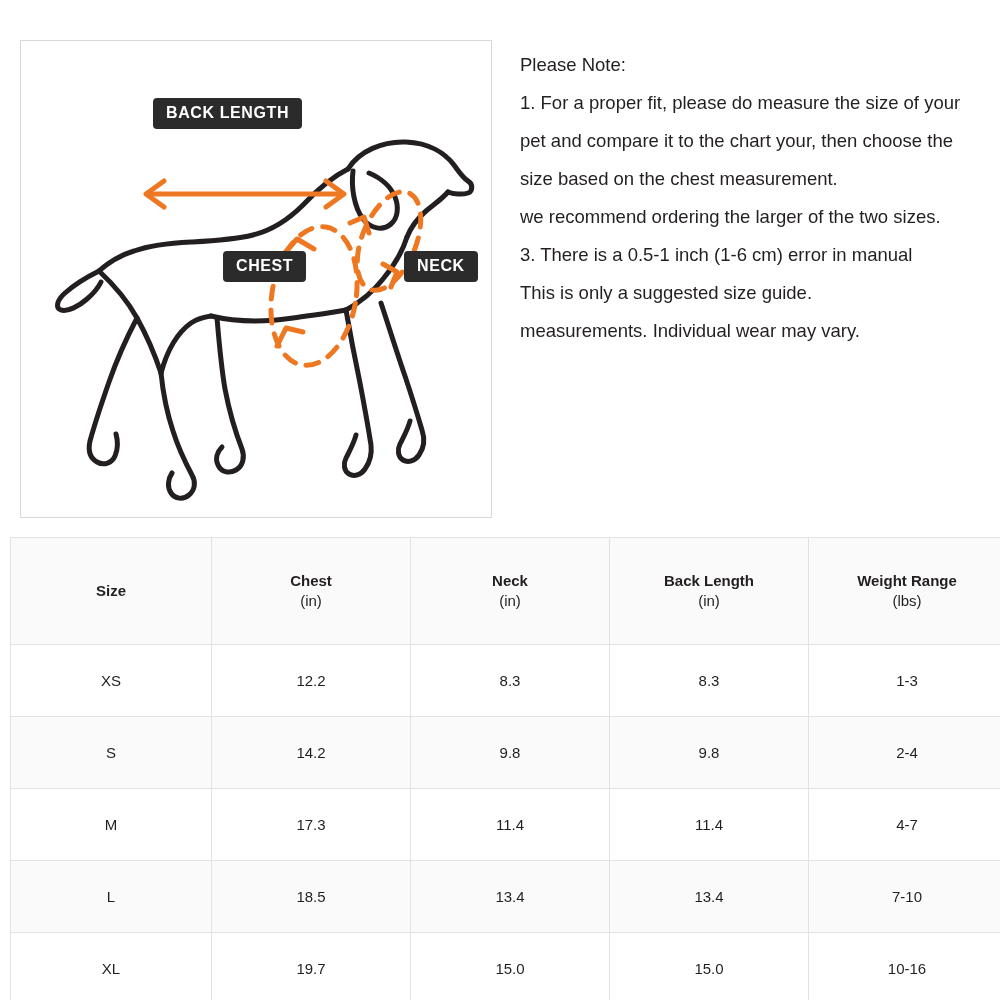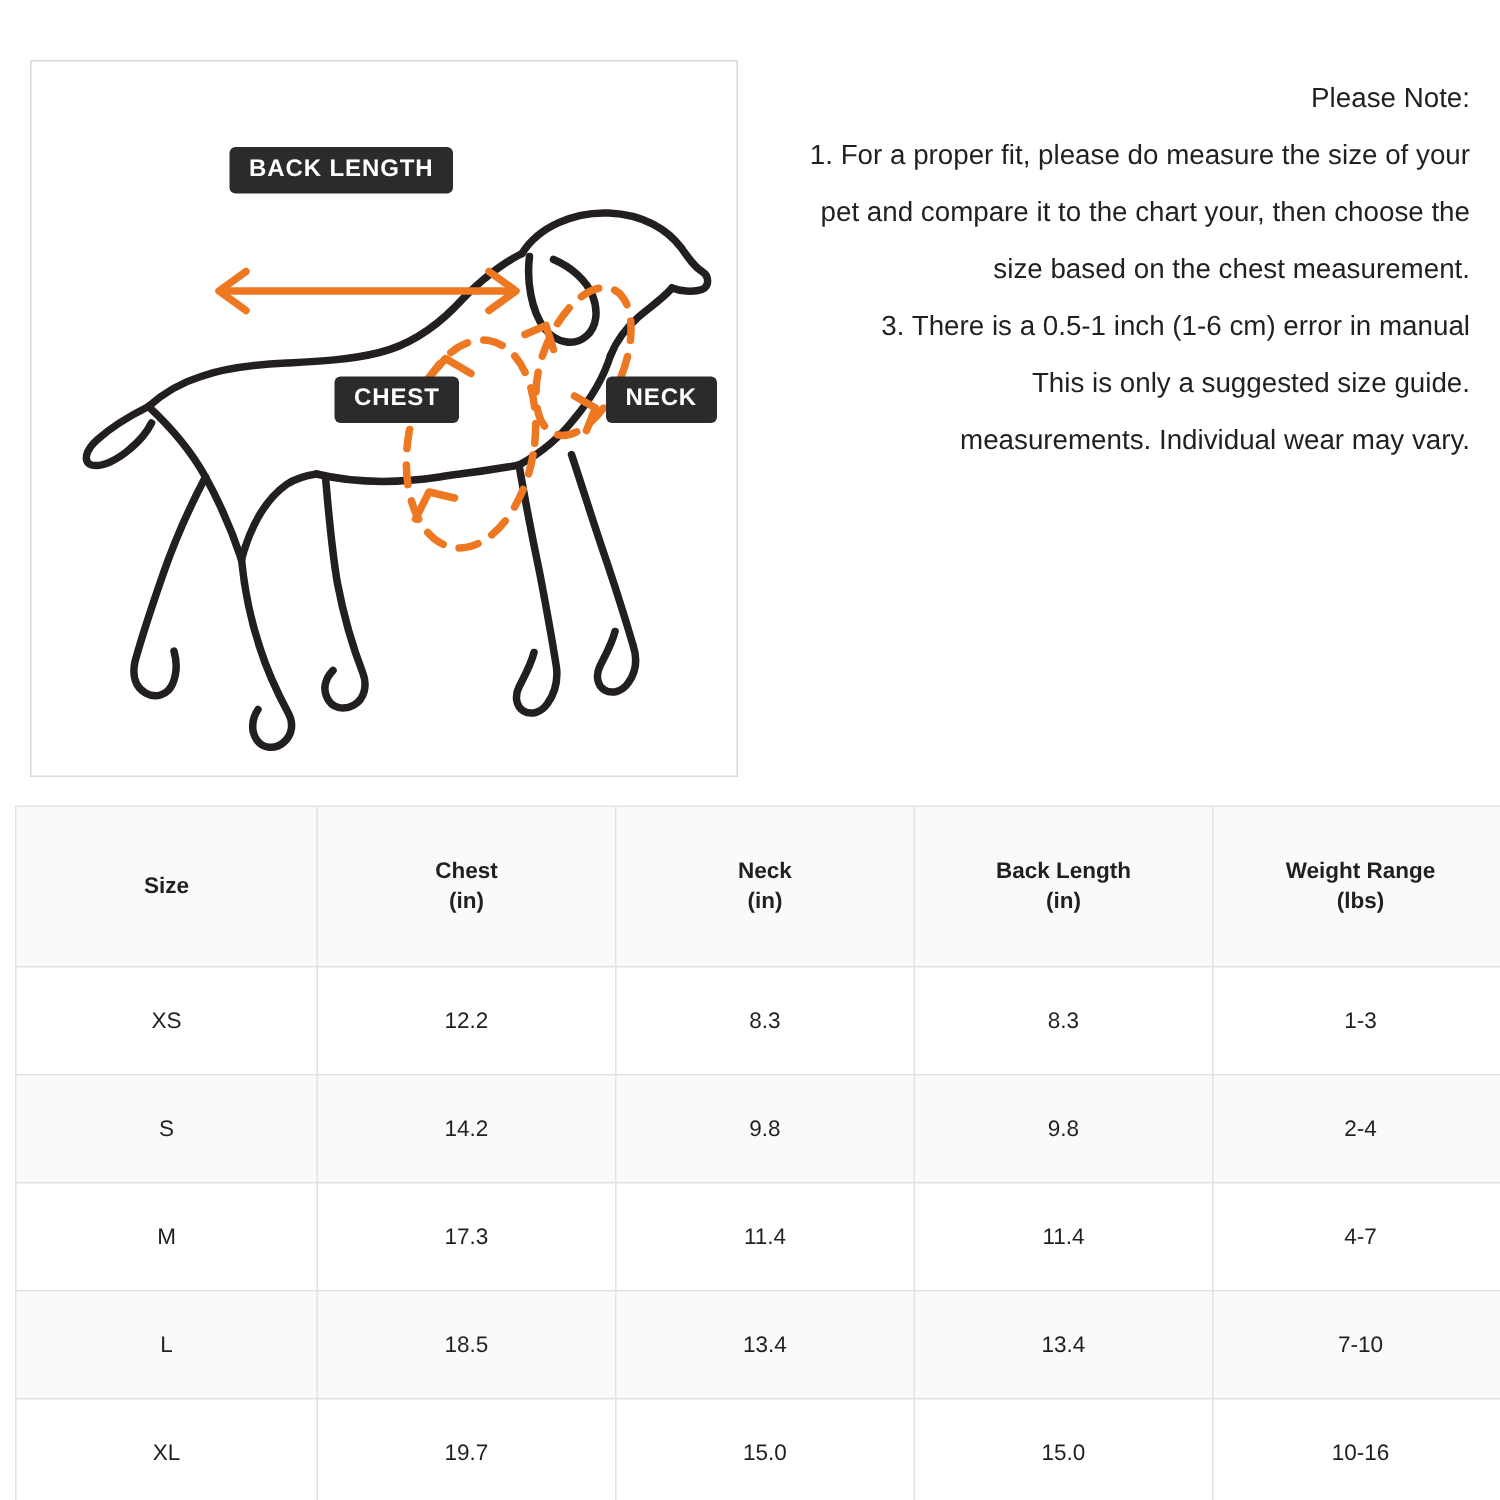--- a/index.html
+++ b/index.html
@@ -35,21 +35,20 @@
     box-sizing: border-box;
     position: relative;
     flex: 0 0 auto;
     background: #fff;
   }
   .notes {
     flex: 1 1 auto;
     padding-left: 28px;
     padding-top: 6px;
     box-sizing: border-box;
-    text-align: right;
   }
   .notes .line {
     font-size: 18.5px;
     line-height: 38px;
     color: #231f20;
     white-space: nowrap;
   }
 
   
   .diagram-svg {
@@ -105,21 +104,21 @@
     background: #fafafa;
   }
   table.size-table tbody tr:nth-child(odd) td {
     background: #ffffff;
   }
   .col-size { width: 198px; }
   .col-chest { width: 196px; }
   .col-neck { width: 196px; }
   .col-back { width: 196px; }
   .col-weight { width: 194px; }
-  .unit { display: block; font-weight: bold; }
+  .unit { display: block; font-weight: normal; }
 </style>
 </head>
 <body>
 
 <div class="page">
 
   <div class="top">
 
     <div class="diagram-box">
 
@@ -197,20 +196,21 @@
       <div class="tag tag-back">BACK LENGTH</div>
       <div class="tag tag-chest">CHEST</div>
       <div class="tag tag-neck">NECK</div>
     </div>
 
     <div class="notes">
       <div class="line">Please Note:</div>
       <div class="line">1. For a proper fit, please do measure the size of your</div>
       <div class="line">pet and compare it to the chart your, then choose the</div>
       <div class="line">size based on the chest measurement.</div>
+      <div class="line">we recommend ordering the larger of the two sizes.</div>
       <div class="line">3. There is a 0.5-1 inch (1-6 cm) error in manual</div>
       <div class="line">This is only a suggested size guide.</div>
       <div class="line">measurements. Individual wear may vary.</div>
     </div>
   </div>
 
   <div class="table-wrap">
     <table class="size-table">
       <thead>
         <tr>

